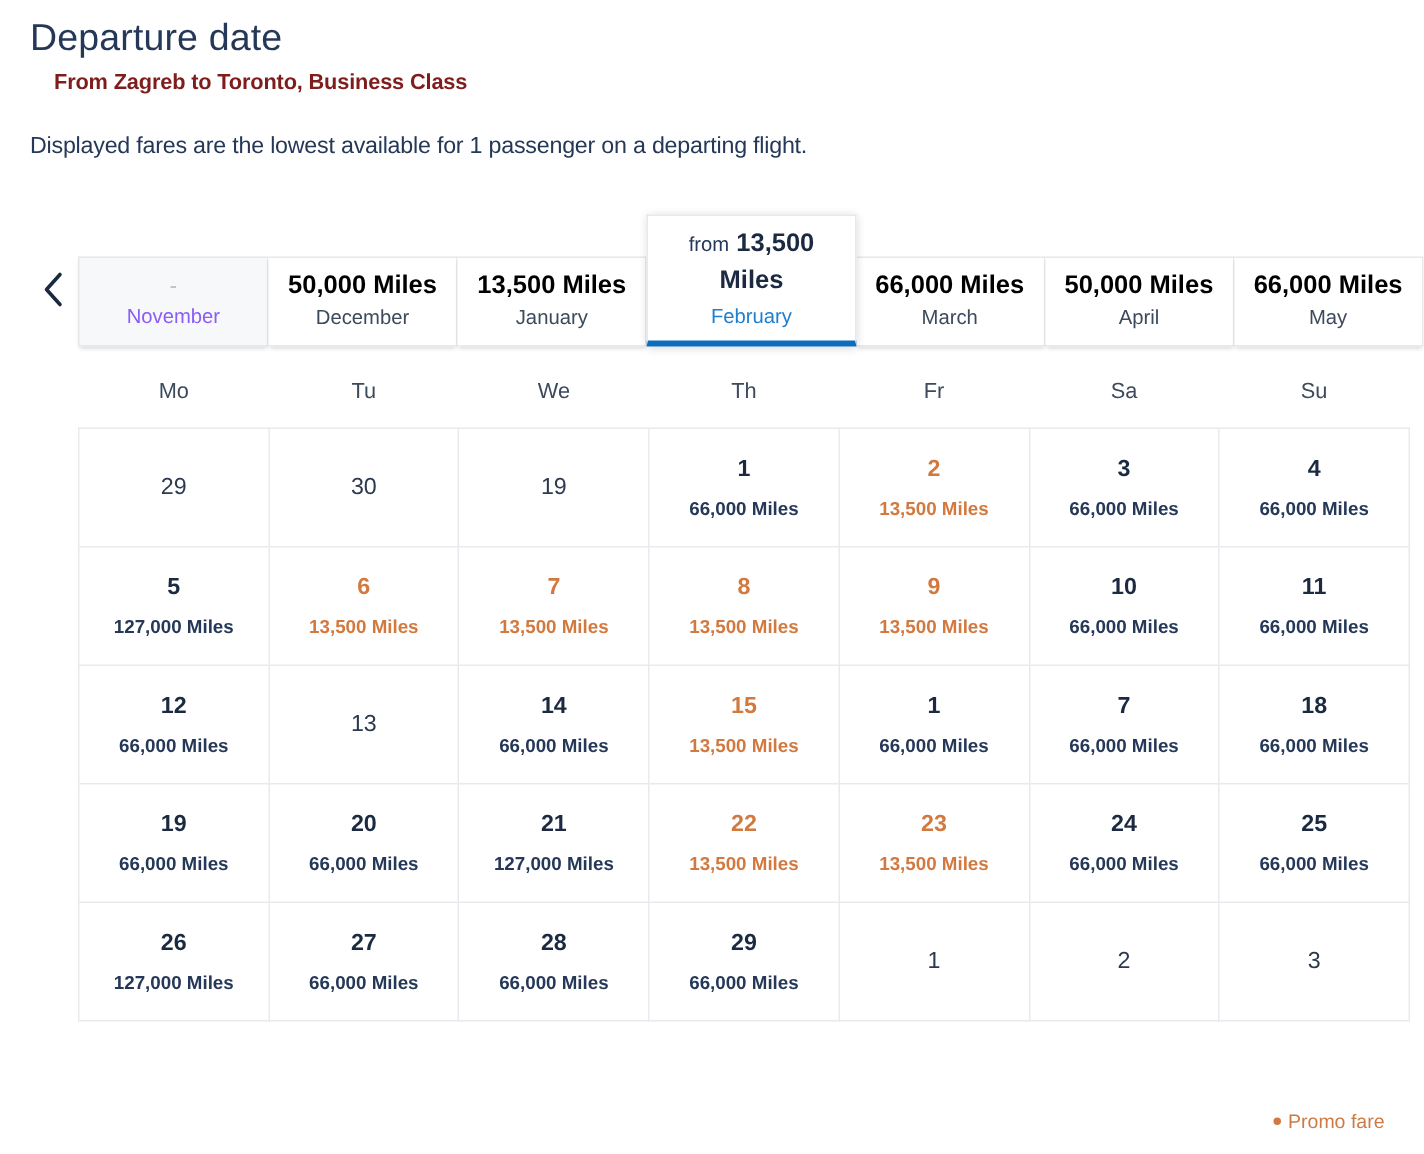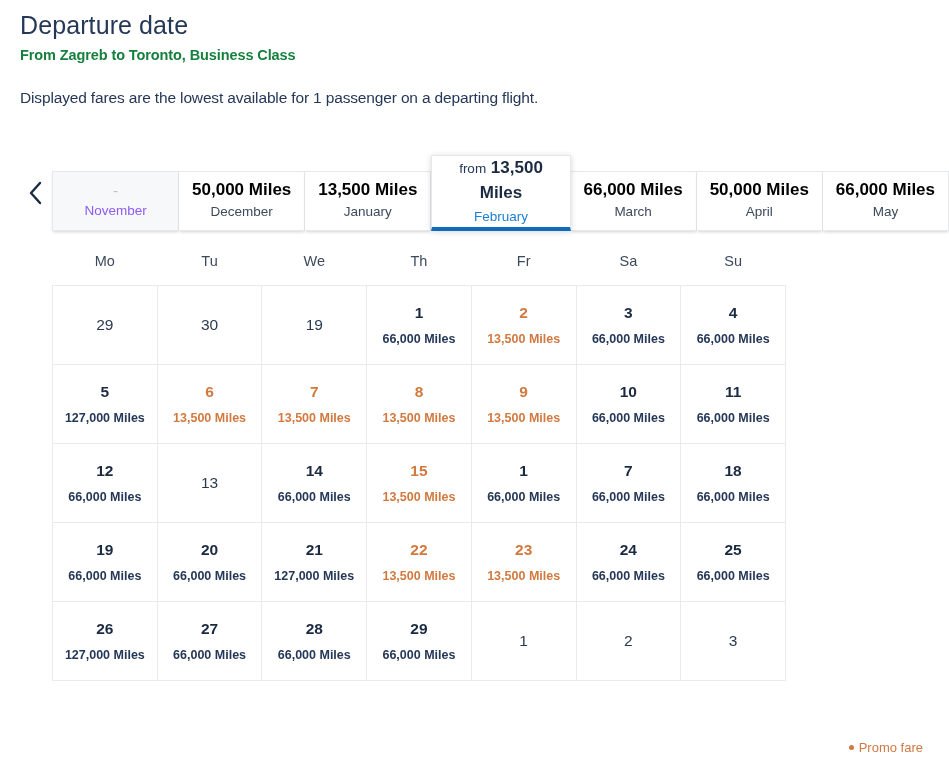--- a/index.html
+++ b/index.html
@@ -22,22 +22,22 @@
     font-size: 25px;
     font-weight: 400;
     color: #253858;
     letter-spacing: .1px;
     margin: 0 0 6px 0;
     line-height: 1.25;
   }
   .route-line {
     font-size: 14.5px;
     font-weight: bold;
-    color: #15803d;
-    margin: 0 0 26px 0;
+    color: #7f1d1d;
+    margin: 0 0 26px 16px;
     letter-spacing: -.1px;
   }
   .fare-note {
     font-size: 15.5px;
     font-weight: 400;
     color: #253858;
     margin: 0;
     letter-spacing: -.15px;
   }
 
@@ -103,21 +103,21 @@
     background: #f7f8fa;
   }
   .month-tab.disabled .tab-price {
     color: #b9bec7;
     font-weight: 400;
     font-size: 15px;
   }
   .month-tab.disabled .tab-month { color: #8b5cf6; }
 
   .month-tab.active {
-    height: 76px;
+    height: 88px;
     background: #ffffff;
     border: 1px solid #e6e8ec;
     border-bottom: 4px solid #0f6cbd;
     box-shadow: 0 1px 6px rgba(0,0,0,.16);
     z-index: 5;
     padding: 12px 6px;
   }
   .month-tab.active .tab-price {
     font-size: 17px;
     font-weight: bold;
@@ -142,21 +142,21 @@
   .cal-caption {
     font-size: 14.5px;
     font-weight: bold;
     color: #253858;
     margin: 0 0 26px 0;
   }
   .cal-caption .cal-year { margin-right: 10px; }
 
   table.calendar {
     border-collapse: collapse;
-    width: 734px;
+    width: 888px;
     table-layout: fixed;
   }
   table.calendar th {
     font-size: 14.5px;
     font-weight: 400;
     color: #3d4a5c;
     padding: 0 0 16px 0;
     text-align: center;
     border: none;
   }

